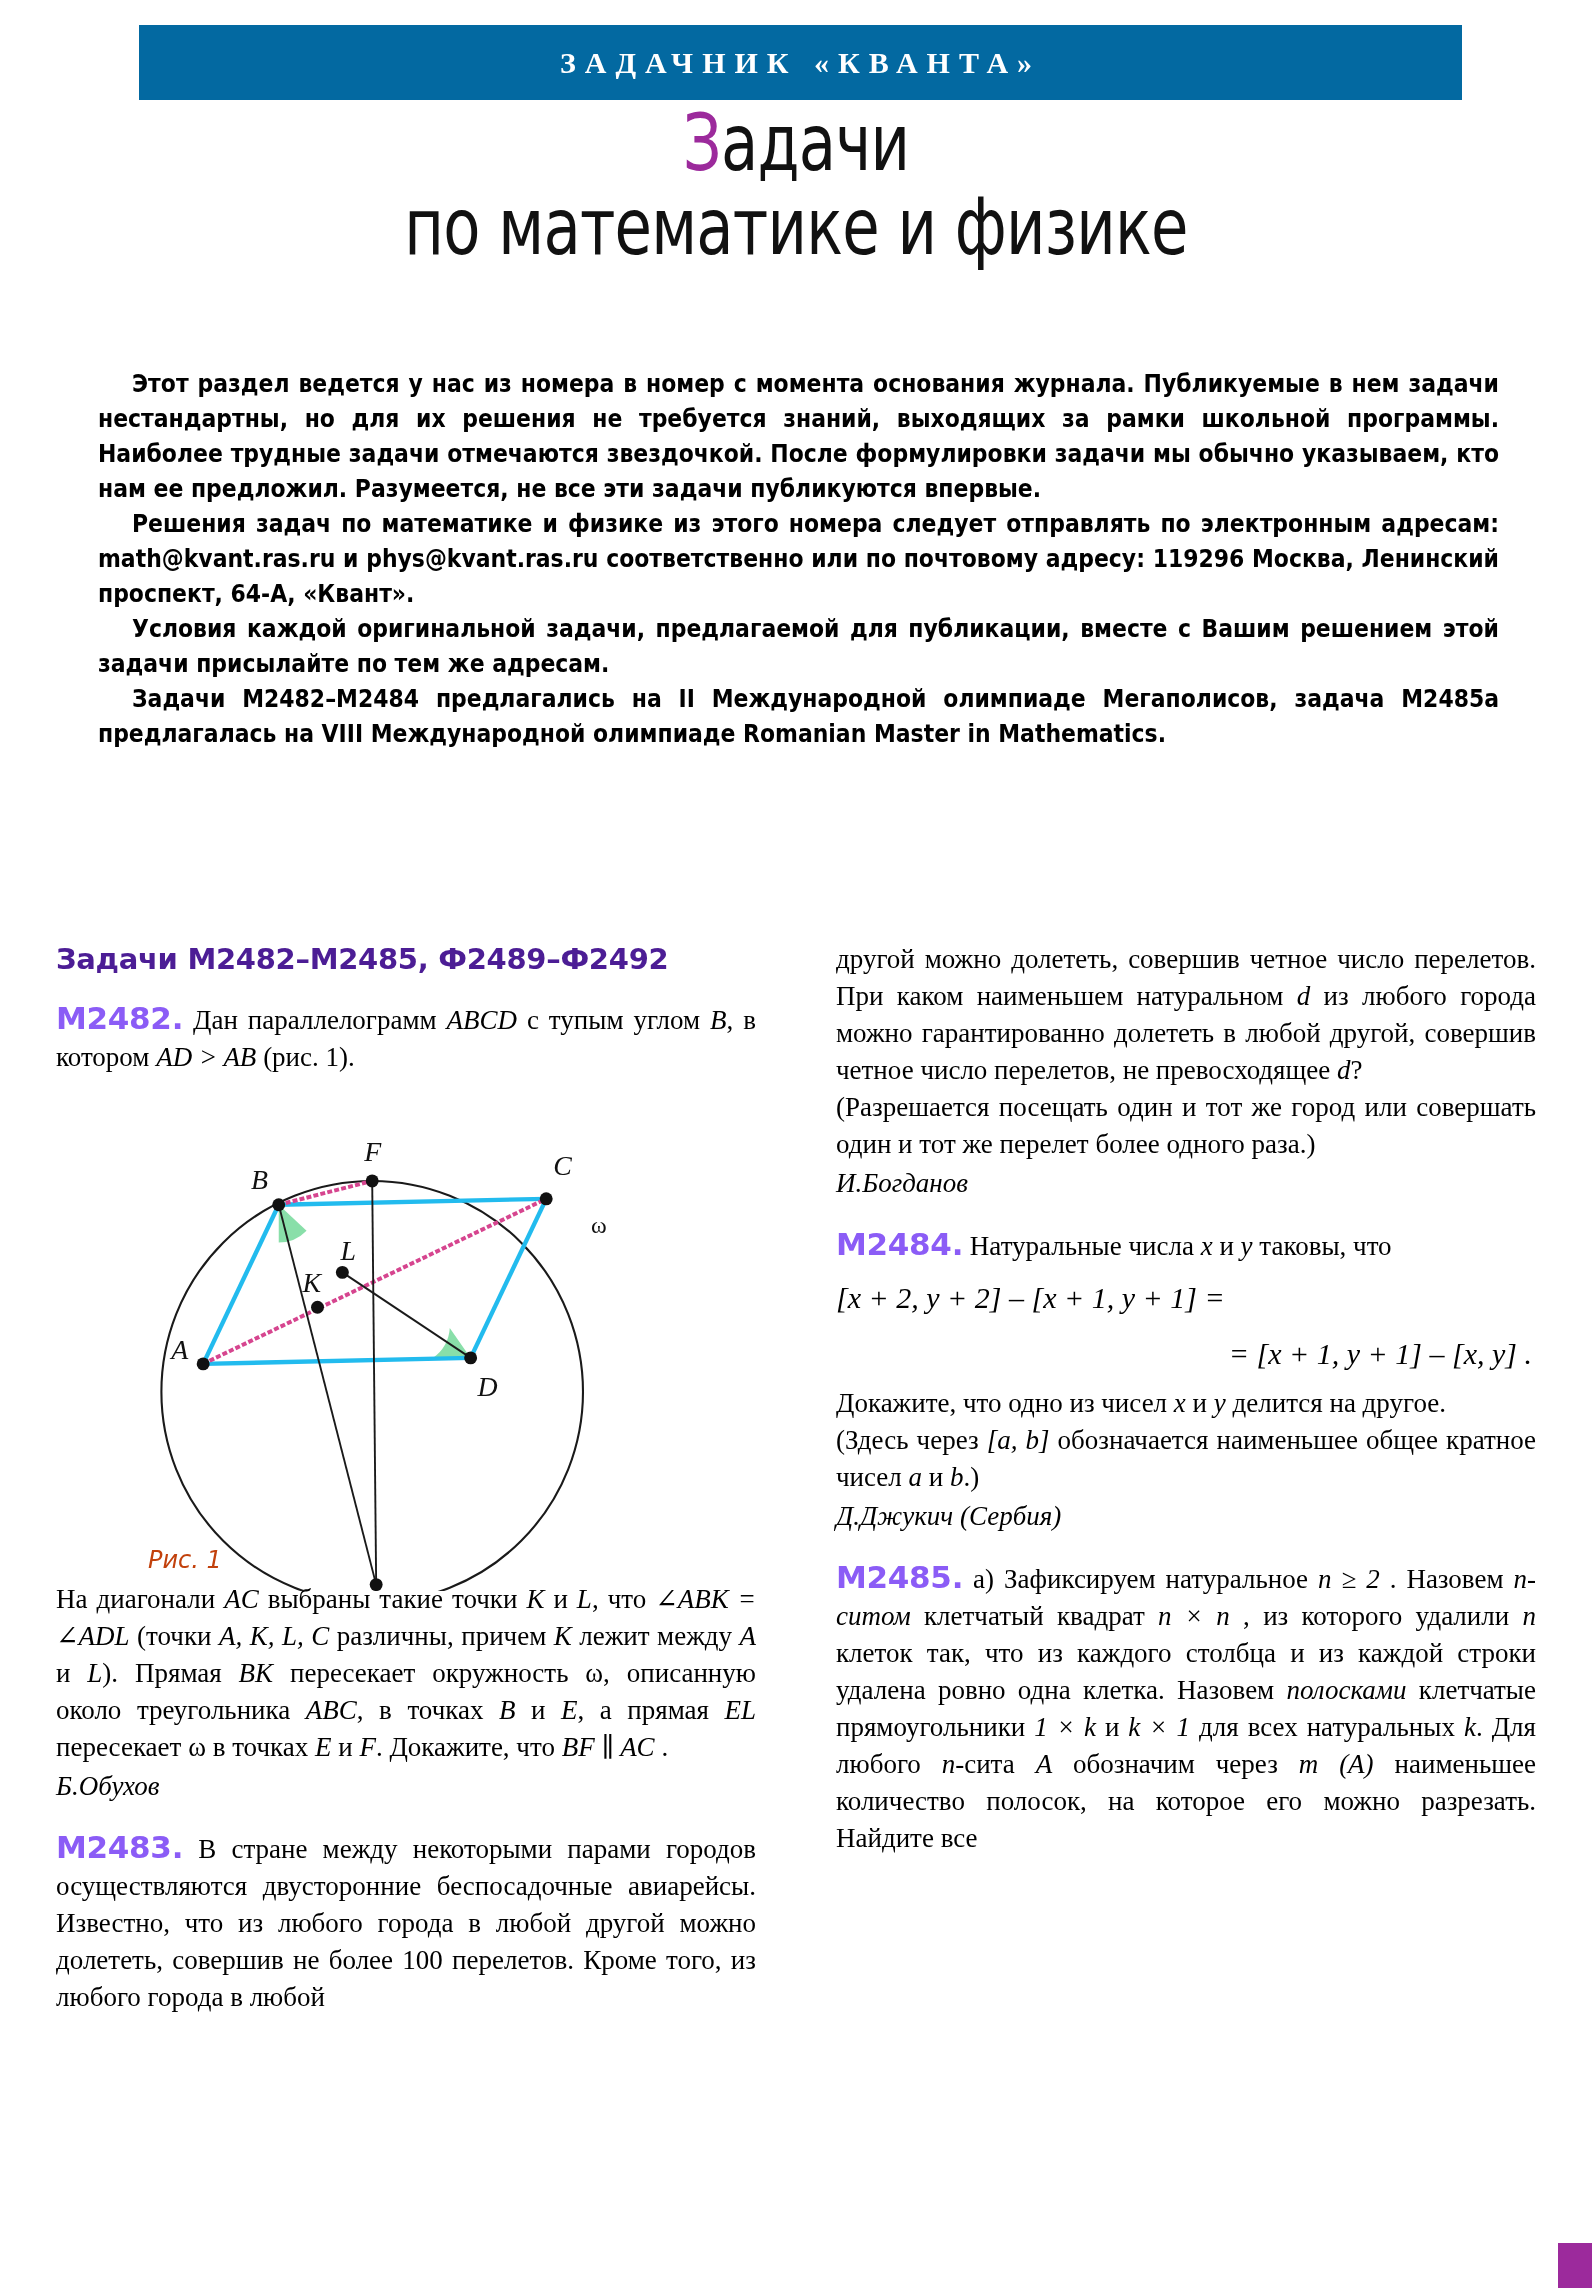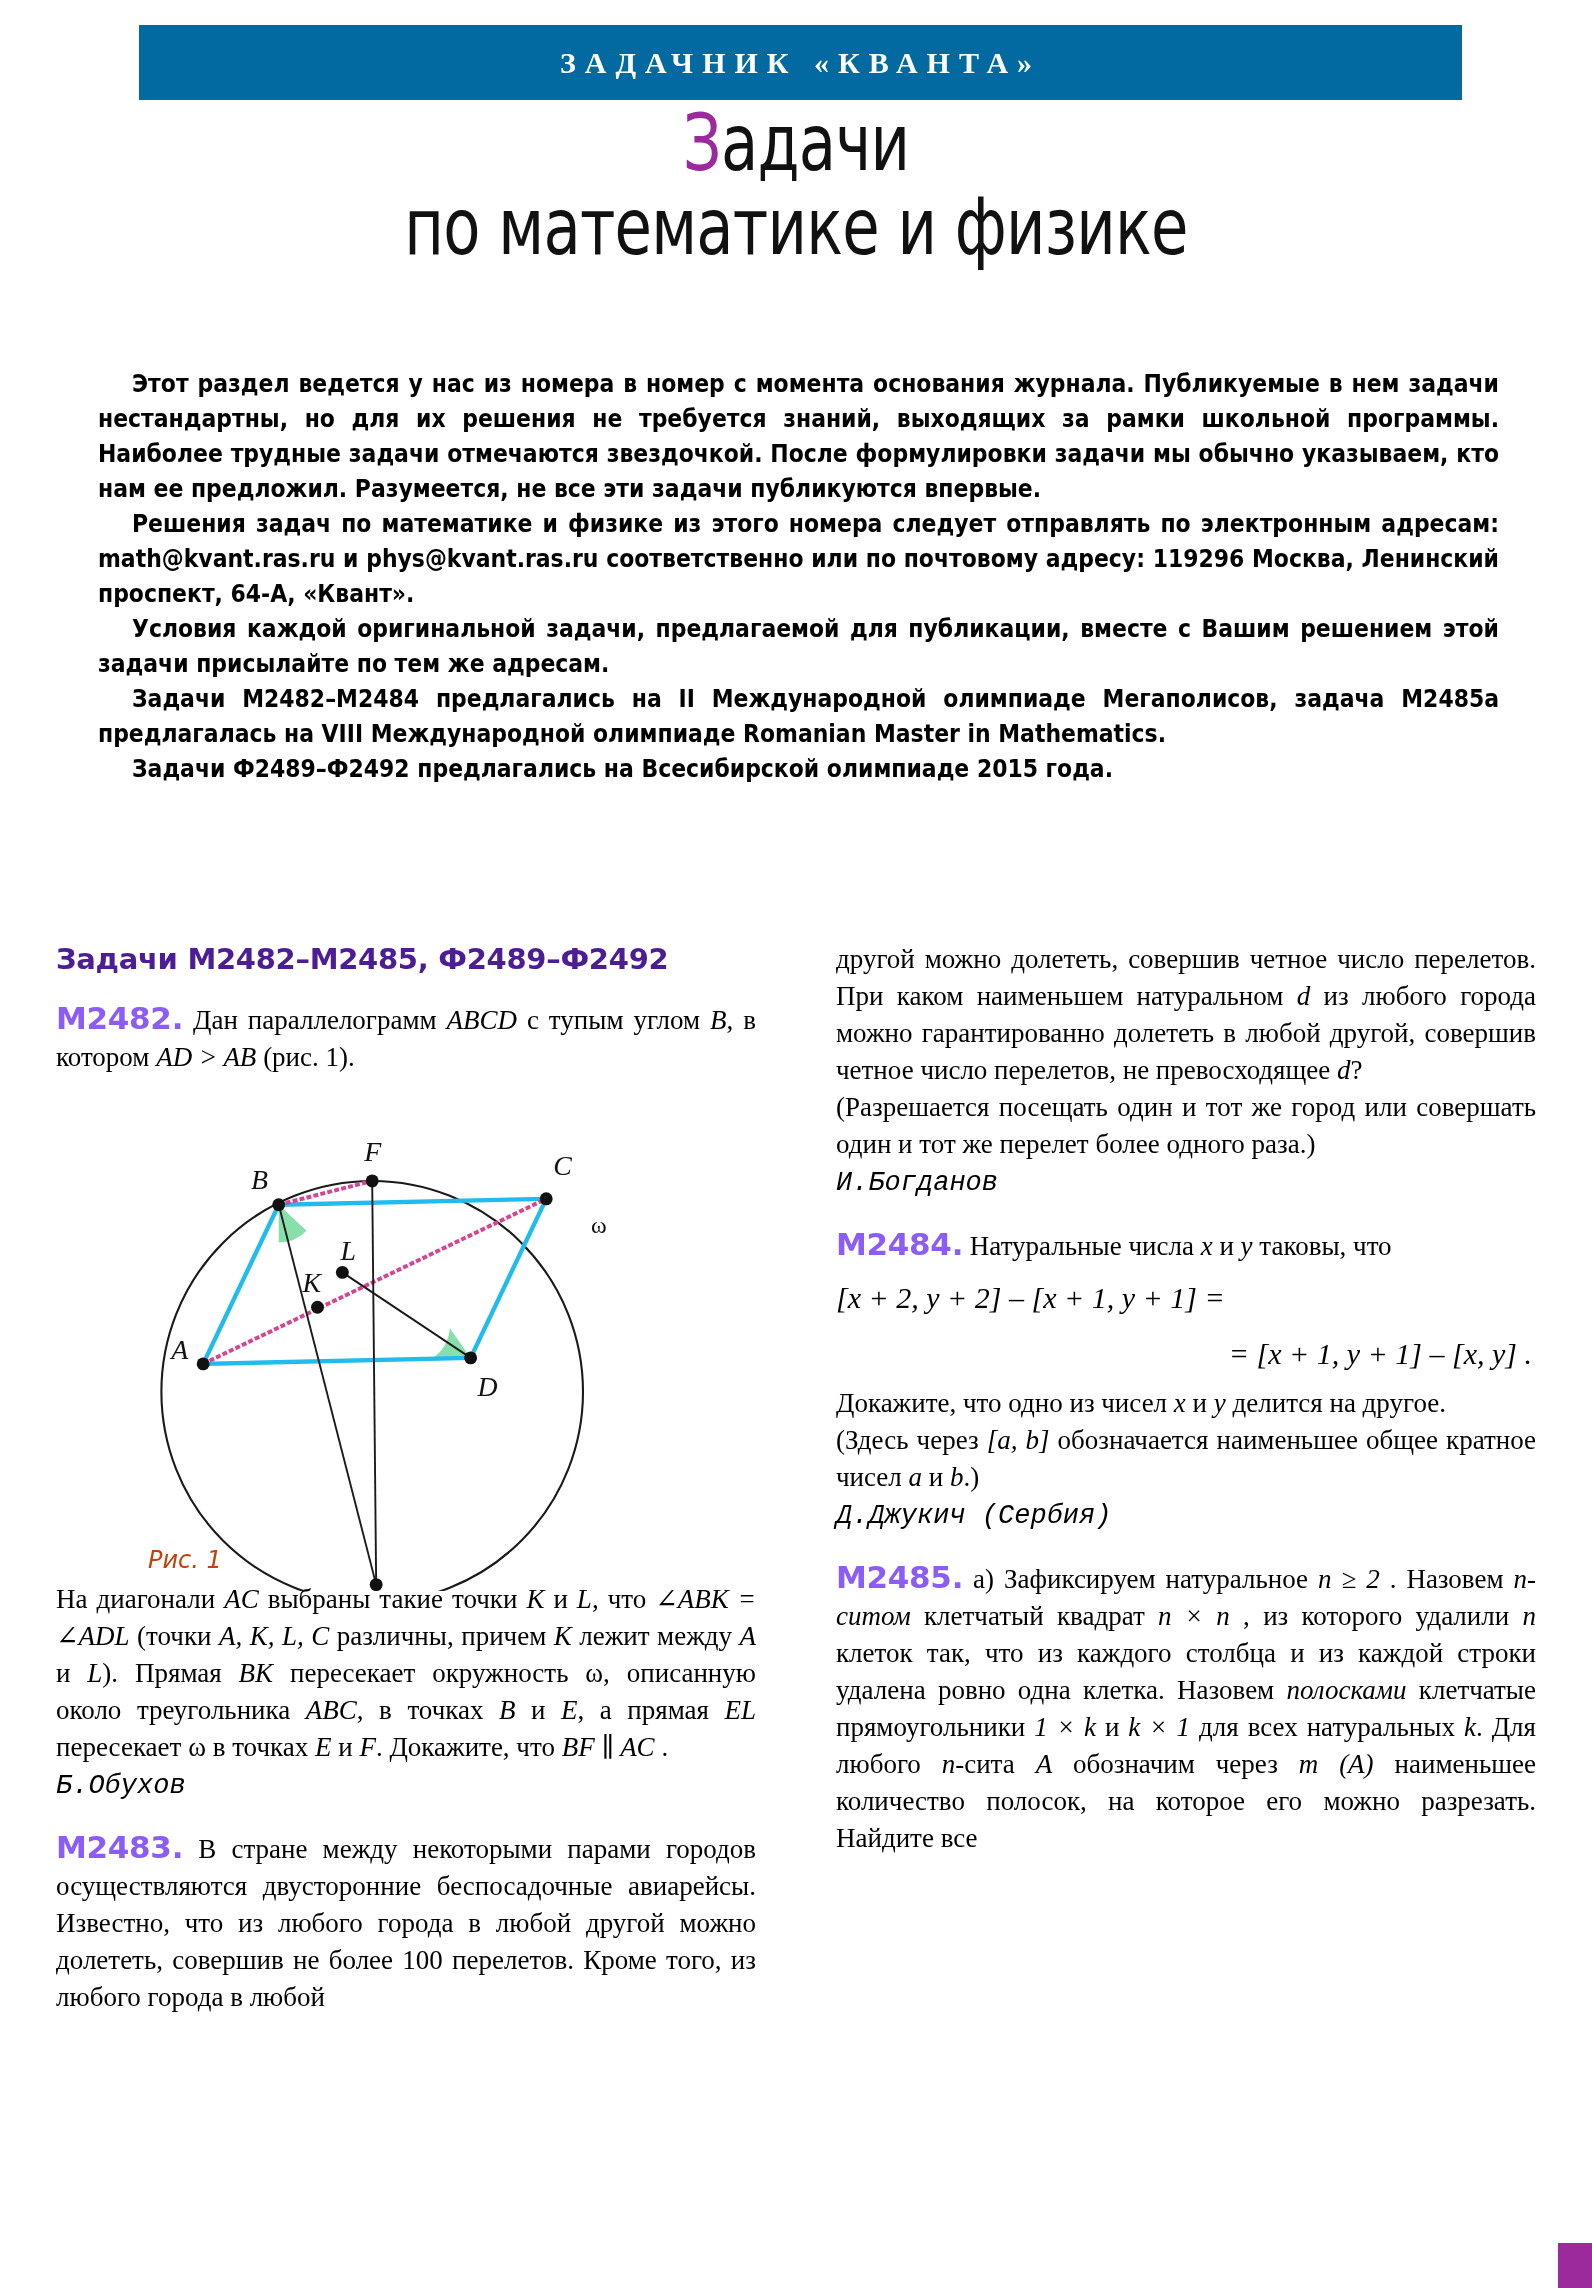--- a/index.html
+++ b/index.html
@@ -72,21 +72,20 @@
   }
   .pnum{
     font-family:"DejaVu Sans","Liberation Sans",sans-serif;
     font-weight:700;font-size:31px;color:#8b5cf6;
     letter-spacing:-0.3px;
   }
   .mi{font-style:italic;font-family:"Liberation Serif","DejaVu Serif",serif;}
   .author{
     text-align:center;font-style:italic;
     margin-top:2px !important;
-    font-family:Liberation Mono, monospace;
   }
   .gap{height:24px;}
 
   
   .formula{
     font-size:30px;line-height:46px;margin:10px 0 8px 0 !important;
     text-align:left !important;white-space:nowrap;
   }
   .formula.indent-right{text-align:right !important;padding-right:4px;}
 
@@ -116,21 +115,20 @@
 <div class="masthead">
   <div class="title-line1"><span class="cap">З</span><span class="rest">адачи</span></div>
   <div class="title-line2">по математике и физике</div>
 </div>
 
 <div class="intro">
   <p>Этот раздел ведется у нас из номера в номер с момента основания журнала. Публикуемые в нем задачи  нестандартны, но  для  их решения не требуется знаний, выходящих  за рамки школьной  программы. Наиболее трудные задачи отмечаются звездочкой. После формулировки задачи мы обычно указываем, кто нам ее предложил. Разумеется, не все эти задачи публикуются впервые.</p>
   <p>Решения задач по математике и физике из этого номера следует отправлять по электронным адресам: math@kvant.ras.ru и phys@kvant.ras.ru соответственно или по почтовому адресу: 119296 Москва, Ленинский проспект, 64-А, «Квант».</p>
   <p>Условия каждой оригинальной задачи, предлагаемой для публикации, вместе с Вашим решением этой задачи присылайте по тем же адресам.</p>
   <p>Задачи М2482–М2484 предлагались на II Международной олимпиаде Мегаполисов, задача М2485а предлагалась на VIII Международной олимпиаде Romanian Master in Mathematics.</p>
-  <p class="last-of-par">Задачи Ф2489–Ф2492 предлагались на Всесибирской олимпиаде 2015 года.</p>
 </div>
 
 <div class="col col-left">
 
   <p class="section-head">Задачи М2482–М2485, Ф2489–Ф2492</p>
 
   <p><span class="pnum">M2482.</span><span> Дан параллелограмм </span><span class="mi">ABCD</span><span> с тупым углом </span><span class="mi">B</span><span>, в котором </span><span class="mi">AD &gt; AB</span><span> (рис. 1).</span></p>
 
   <div style="height:505px;"></div>
 

